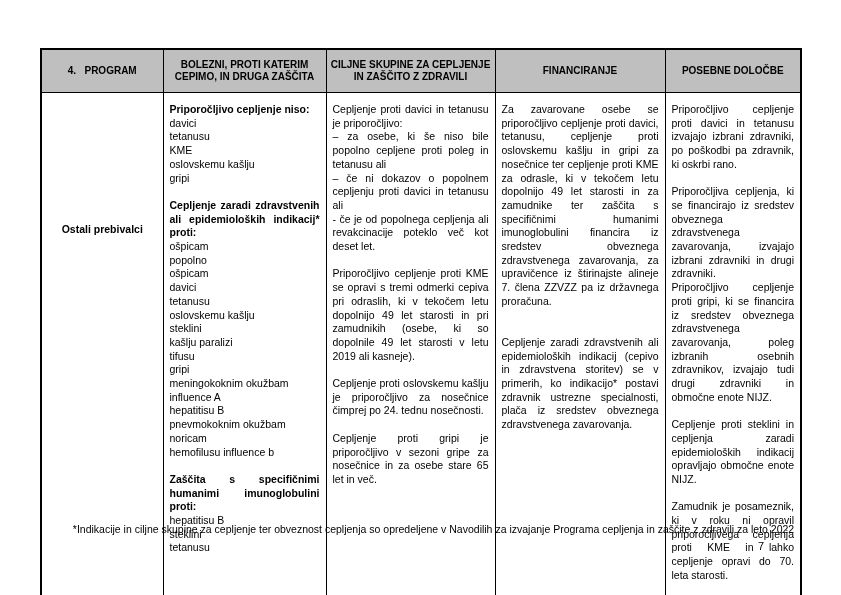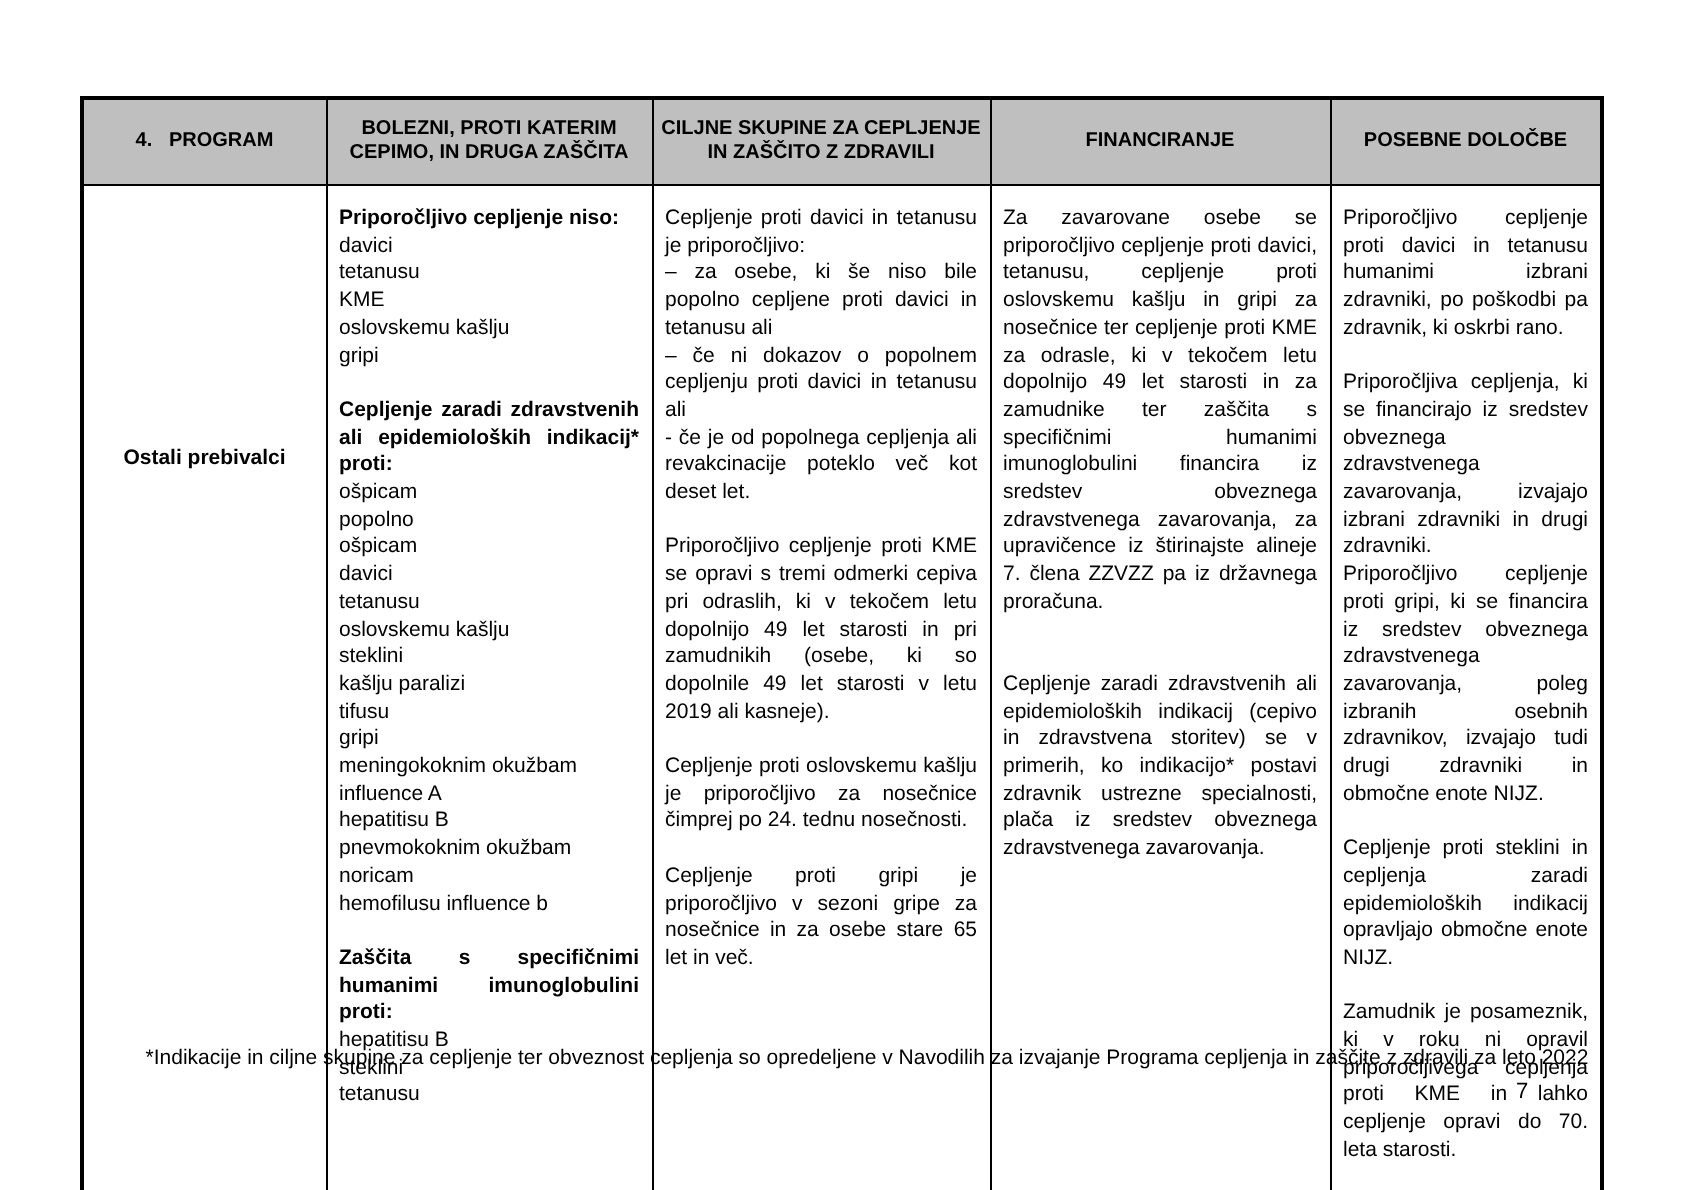--- a/index.html
+++ b/index.html
@@ -100,38 +100,38 @@
           <div>
               <div>hepatitisu B</div>
               <div>steklini</div>
               <div>tetanusu</div>
             </div>
         </td>
 
         <td>
           <div>Cepljenje proti davici in tetanusu je priporočljivo:</div>
           <div>
-              <div>– za osebe, ki še niso bile popolno cepljene proti davici in tetanusu ali</div>
+              <div>– za osebe, ki še niso bile popolno cepljene proti poleg in tetanusu ali</div>
               <div>– če ni dokazov o popolnem cepljenju proti davici in tetanusu ali</div>
               <div>- če je od popolnega cepljenja ali revakcinacije poteklo več kot deset let.</div>
             </div>
           <div class="sp"></div>
           <div class="para">Priporočljivo cepljenje proti KME se opravi s tremi odmerki cepiva pri odraslih, ki v tekočem letu dopolnijo 49 let starosti in pri zamudnikih (osebe, ki so dopolnile 49 let starosti v letu 2019 ali kasneje).</div>
           <div class="para">Cepljenje proti oslovskemu kašlju je priporočljivo za nosečnice čimprej po 24. tednu nosečnosti.</div>
           <div class="para">Cepljenje proti gripi je priporočljivo v sezoni gripe za nosečnice in za osebe stare 65 let in več.</div>
         </td>
 
         <td>
           <div class="para">Za zavarovane osebe se priporočljivo cepljenje proti davici, tetanusu, cepljenje proti oslovskemu kašlju in gripi za nosečnice ter cepljenje proti KME za odrasle, ki v tekočem letu dopolnijo 49 let starosti in za zamudnike ter zaščita s specifičnimi humanimi imunoglobulini financira iz sredstev obveznega zdravstvenega zavarovanja, za upravičence iz štirinajste alineje 7. člena ZZVZZ pa iz državnega proračuna.</div>
           <div class="sp"></div>
           <div class="para">Cepljenje zaradi zdravstvenih ali epidemioloških indikacij (cepivo in zdravstvena storitev) se v primerih, ko indikacijo* postavi zdravnik ustrezne specialnosti, plača iz sredstev obveznega zdravstvenega zavarovanja.</div>
         </td>
 
         <td>
-          <div class="para">Priporočljivo cepljenje proti davici in tetanusu humanimi izbrani zdravniki, po poškodbi pa zdravnik, ki oskrbi rano.</div>
+          <div class="para">Priporočljivo cepljenje proti davici in tetanusu izvajajo izbrani zdravniki, po poškodbi pa zdravnik, ki oskrbi rano.</div>
           <div>Priporočljiva cepljenja, ki se financirajo iz sredstev obveznega zdravstvenega zavarovanja, izvajajo izbrani zdravniki in drugi zdravniki.</div>
           <div class="para">Priporočljivo cepljenje proti gripi, ki se financira iz sredstev obveznega zdravstvenega zavarovanja, poleg izbranih osebnih zdravnikov, izvajajo tudi drugi zdravniki in območne enote NIJZ.</div>
           <div class="para">Cepljenje proti steklini in cepljenja zaradi epidemioloških indikacij opravljajo območne enote NIJZ.</div>
           <div class="para">Zamudnik je posameznik, ki v roku ni opravil priporočljivega cepljenja proti KME in lahko cepljenje opravi do 70. leta starosti.</div>
         </td>
 
       </tr>
     </tbody>
   </table>
 

